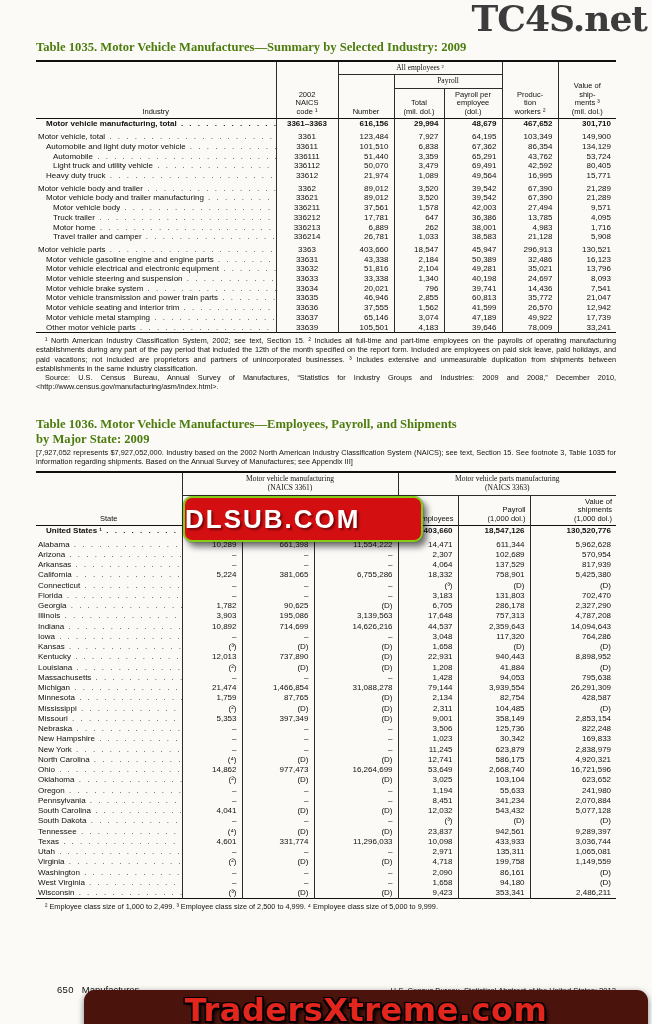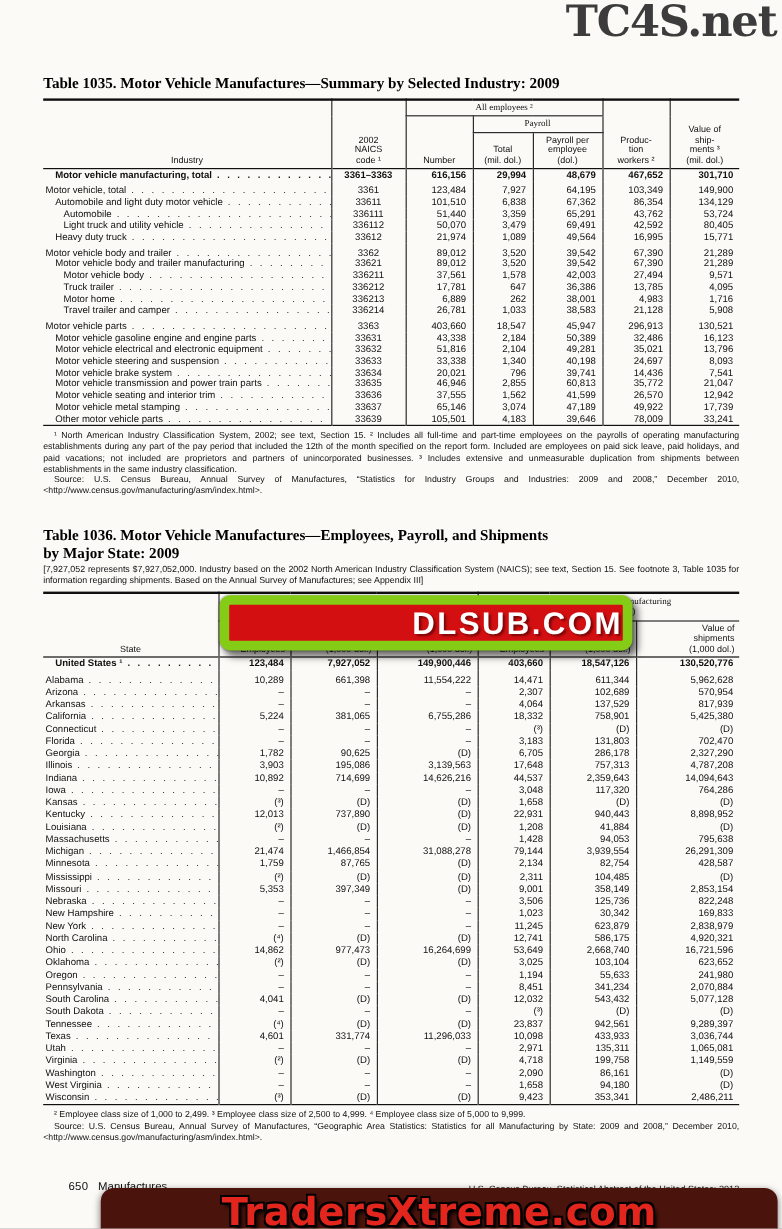--- a/index.html
+++ b/index.html
@@ -6,21 +6,21 @@
   html,body { background:#9a9a9a; }
   .page {
     position:relative; width:652px; height:1024px; margin:0 auto;
     background:#fbfaf7; overflow:hidden;
     font-family:"Liberation Sans", sans-serif; color:#141414;
   }
   .content { position:absolute; left:36px; top:40px; width:580px; }
 
   .tbl-title {
     font-family:"Liberation Serif", serif; font-weight:700;
-    font-size:12.6px; line-height:14.5px; color:#000000; white-space:pre-line;margin-top:22px;
+    font-size:12.6px; line-height:14.5px; color:#4d7c0f; white-space:pre-line;
   }
   .tbl-note { font-size:7.4px; line-height:9px; margin-top:2px; text-align:justify; color:#111; }
 
   .dtable {
     border-collapse:collapse; table-layout:fixed; width:580px; margin-top:5px;
     border-top:2px solid #101010; border-bottom:1.4px solid #101010;
     font-size:8px; color:#101010;
   }
   .dtable thead { border-bottom:1.1px solid #101010; }
   .dtable thead th {
@@ -56,24 +56,24 @@
   .pf-section { margin-left:8px; }
   .pf-right { position:absolute; right:0; top:2px; font-size:7.6px; }
 
   
   .wm-top {
     position:absolute; top:-2px; right:5px;
     font-family:"DejaVu Serif", serif; font-weight:700; font-size:36px; line-height:40px;
     color:rgba(43,43,43,0.92); letter-spacing:-1px; z-index:30;
   }
   .wm-mid {
-    position:absolute; left:183px; top:496px; width:344px; height:46px; z-index:30;
-    background:#d40f12; border:8px solid #84cc16; border-radius:9px;
+    position:absolute; left:183px; top:496px; width:240px; height:46px; z-index:30;
+    background:#d40f12; border:2px solid #84cc16; border-radius:9px;
     box-shadow:4px 5px 6px rgba(0,0,0,0.55), 0 0 2px rgba(0,0,0,0.35);
-    display:flex; align-items:center; justify-content:flex-end;
+    display:flex; align-items:center; justify-content:flex-start;
   }
   .wm-mid span {
     color:#ffffff; font-weight:700; font-size:26px; letter-spacing:2px;
     font-family:"Liberation Sans", sans-serif;
     text-shadow:2px 2px 2px rgba(60,0,0,0.6);
   }
   .wm-bottom {
     position:absolute; left:84px; top:990px; width:564px; height:46px; z-index:30;
     background:#4a130c; border-radius:11px;
     box-shadow:0 2px 6px rgba(0,0,0,0.5);
@@ -804,21 +804,20 @@
               <td class="num">(D)</td>
               <td class="num">9,423</td>
               <td class="num">353,341</td>
               <td class="num">2,486,211</td>
             </tr>
           </tbody>
       </table>
 
       <div class="fnotes">
         <p>² Employee class size of 1,000 to 2,499. ³ Employee class size of 2,500 to 4,999. ⁴ Employee class size of 5,000 to 9,999.</p>
-        <p>Source: U.S. Census Bureau, Annual Survey of Manufactures, “Geographic Area Statistics: Statistics for all Manufacturing by State: 2009 and 2008,” December 2010, &lt;http://www.census.gov/manufacturing/asm/index.html&gt;.</p>
       </div>
     </div>
   </div>
 
   <div class="pagefooter">
     <div class="pf-left">
       <span class="pf-page">650</span><span class="pf-section">Manufactures</span>
     </div>
     <div class="pf-right">U.S. Census Bureau, Statistical Abstract of the United States: 2012</div>
   </div>

